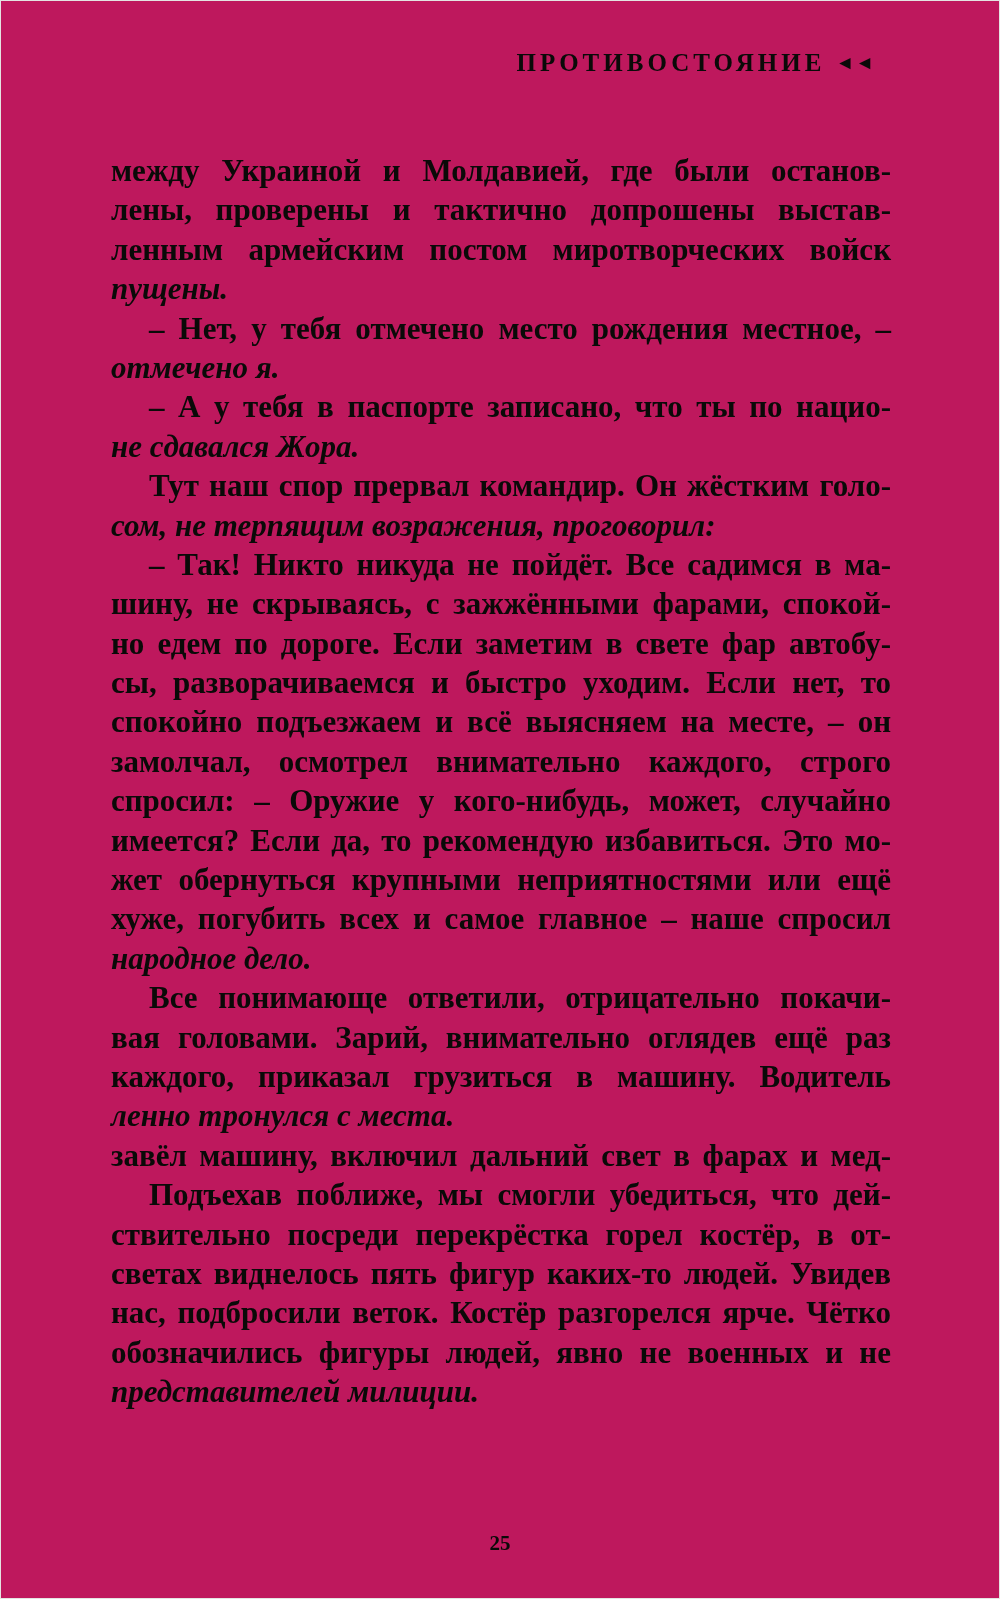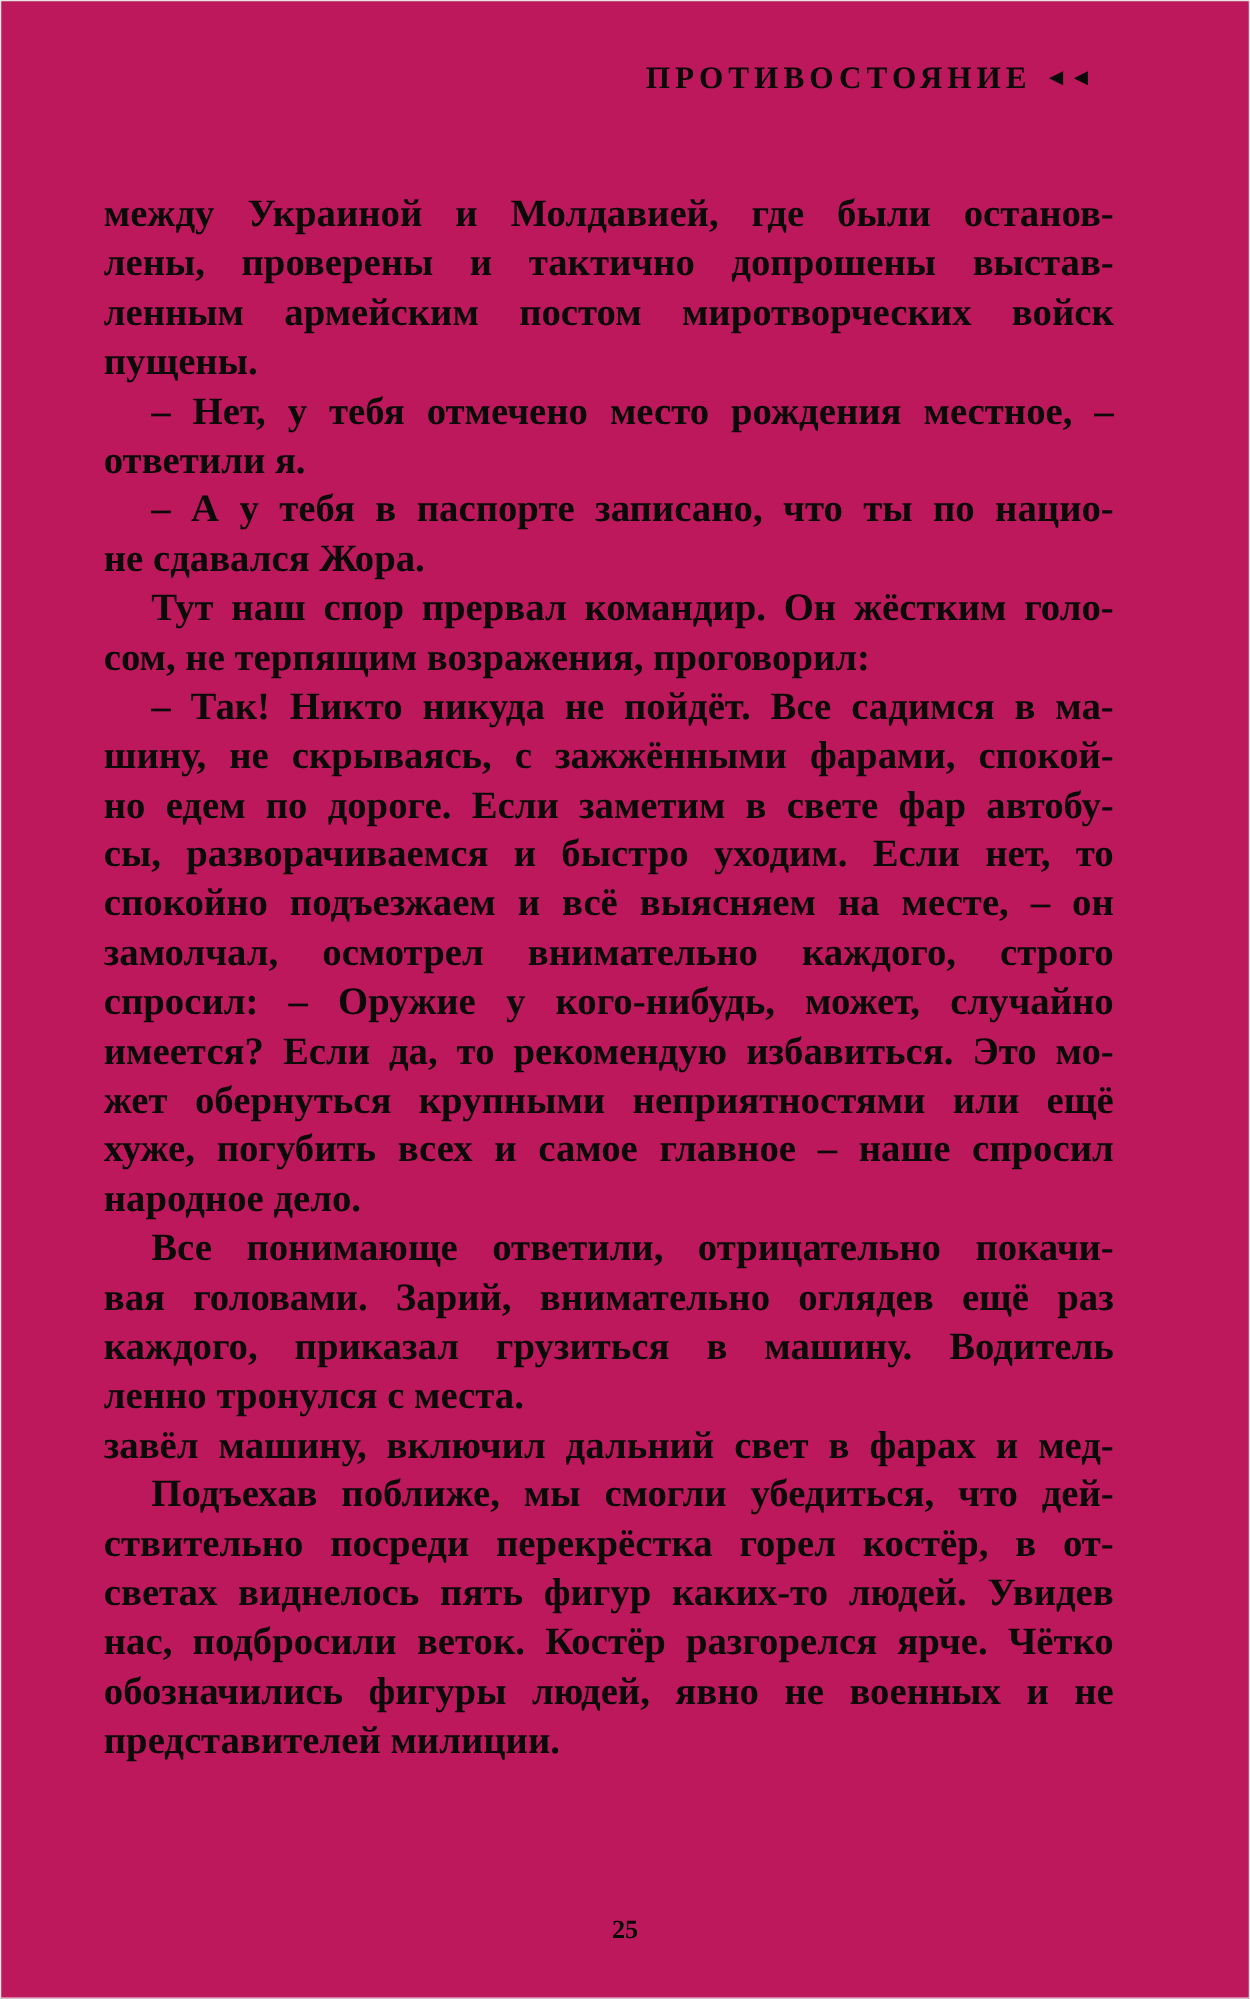--- a/index.html
+++ b/index.html
@@ -42,23 +42,25 @@
     font-size: 31px;
     font-weight: bold;
   }
   .line {
     line-height: 39.4px;
     height: 39.4px;
     text-align: justify;
     text-align-last: justify;
     white-space: nowrap;
     overflow: visible;
+    margin-left: 28px;
   }
   .line.last {
     text-align-last: left;
+    font-style: italic;
   }
   .line.indent {
     text-indent: 38px;
   }
   .page-footer {
     position: absolute;
     top: 1530px;
     left: 0;
     width: 100%;
     text-align: center;
@@ -74,21 +76,21 @@
   <div class="running-header">
     <span>ПРОТИВОСТОЯНИЕ</span><span class="marker">◄◄</span>
   </div>
 
   <div class="text-block">
       <div class="line">между Украиной и Молдавией, где были останов-</div>
       <div class="line">лены, проверены и тактично допрошены выстав-</div>
       <div class="line">ленным армейским постом миротворческих войск</div>
       <div class="line last">пущены.</div>
       <div class="line indent">– Нет, у тебя отмечено место рождения местное, –</div>
-      <div class="line last">ответили я.</div>
+      <div class="line last">отмечено я.</div>
       <div class="line indent">– А у тебя в паспорте записано, что ты по нацио-</div>
       <div class="line last">не сдавался Жора.</div>
       <div class="line indent">Тут наш спор прервал командир. Он жёстким голо-</div>
       <div class="line last">сом, не терпящим возражения, проговорил:</div>
       <div class="line indent">– Так! Никто никуда не пойдёт. Все садимся в ма-</div>
       <div class="line">шину, не скрываясь, с зажжёнными фарами, спокой-</div>
       <div class="line">но едем по дороге. Если заметим в свете фар автобу-</div>
       <div class="line">сы, разворачиваемся и быстро уходим. Если нет, то</div>
       <div class="line">спокойно подъезжаем и всё выясняем на месте, – он</div>
       <div class="line">замолчал, осмотрел внимательно каждого, строго</div>

